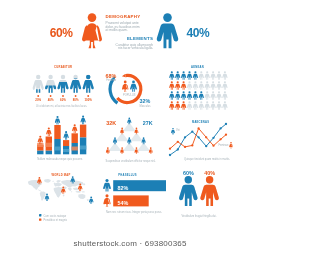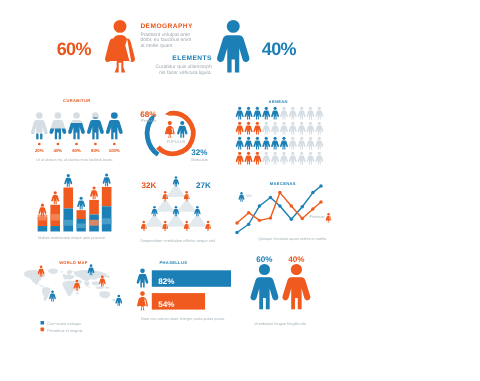--- a/index.html
+++ b/index.html
@@ -1,18 +1,18 @@
 <!DOCTYPE html>
 <html><head>
 <meta charset="utf-8">
 <title>Demography Infographic</title>
 <style>
   html,body{margin:0;padding:0;}
   body{width:236px;height:254px;background:#ffffff;font-family:"Liberation Sans",sans-serif;overflow:hidden;}
-  .page{position:relative;width:236px;height:254px;background:#fff;}
+  .page{position:relative;width:236px;height:254px;background:#fff;margin-left:12px;}
   svg.art{position:absolute;left:0;top:0;width:236px;height:232px;display:block;}
   .wm{position:absolute;left:0;top:232px;width:236px;height:22px;display:flex;align-items:center;justify-content:center;}
   .wm span{font-size:8px;color:#5a5a5a;letter-spacing:.2px;}
   svg text{font-family:"Liberation Sans",sans-serif;}
   .big-pct{font-size:12px;font-weight:bold;letter-spacing:-0.4px;}
   .sect-title{font-size:2.7px;font-weight:bold;letter-spacing:0.25px;}
   .hero-title{font-size:4.4px;font-weight:bold;letter-spacing:0.3px;}
   .mid-pct{font-size:5.4px;font-weight:bold;}
   .body-txt{font-size:3.3px;fill:#9AA7AE;}
   .cap{font-size:2.6px;fill:#A7B2B8;}
@@ -513,13 +513,16 @@
 <text class="sect-title" x="115.6" y="176.2" fill="#1C7FB5" text-anchor="middle">PHASELLUS</text>
 <text class="mid-pct" x="105.5" y="189.5" fill="#FFFFFF">82%</text>
 <text class="mid-pct" x="105.5" y="204.7" fill="#FFFFFF">54%</text>
 <text class="cap" x="122.0" y="213.0" fill="#9AA7AE" text-anchor="middle">Nam nec rutrum risus. Integer porta purus purus.</text>
 <text class="mid-pct" x="176.3" y="174.5" fill="#1C7FB5" text-anchor="middle">60%</text>
 <text class="mid-pct" x="197.6" y="174.5" fill="#E8561A" text-anchor="middle">40%</text>
 <text class="cap" x="187.0" y="216.5" fill="#9AA7AE" text-anchor="middle">Vestibulum feugiat fringilla dui.</text>
 </g>
 
 </svg>
+  <div class="wm">
+    <span>shutterstock.com · 693800365</span>
+  </div>
 </div>
 
 </body></html>

